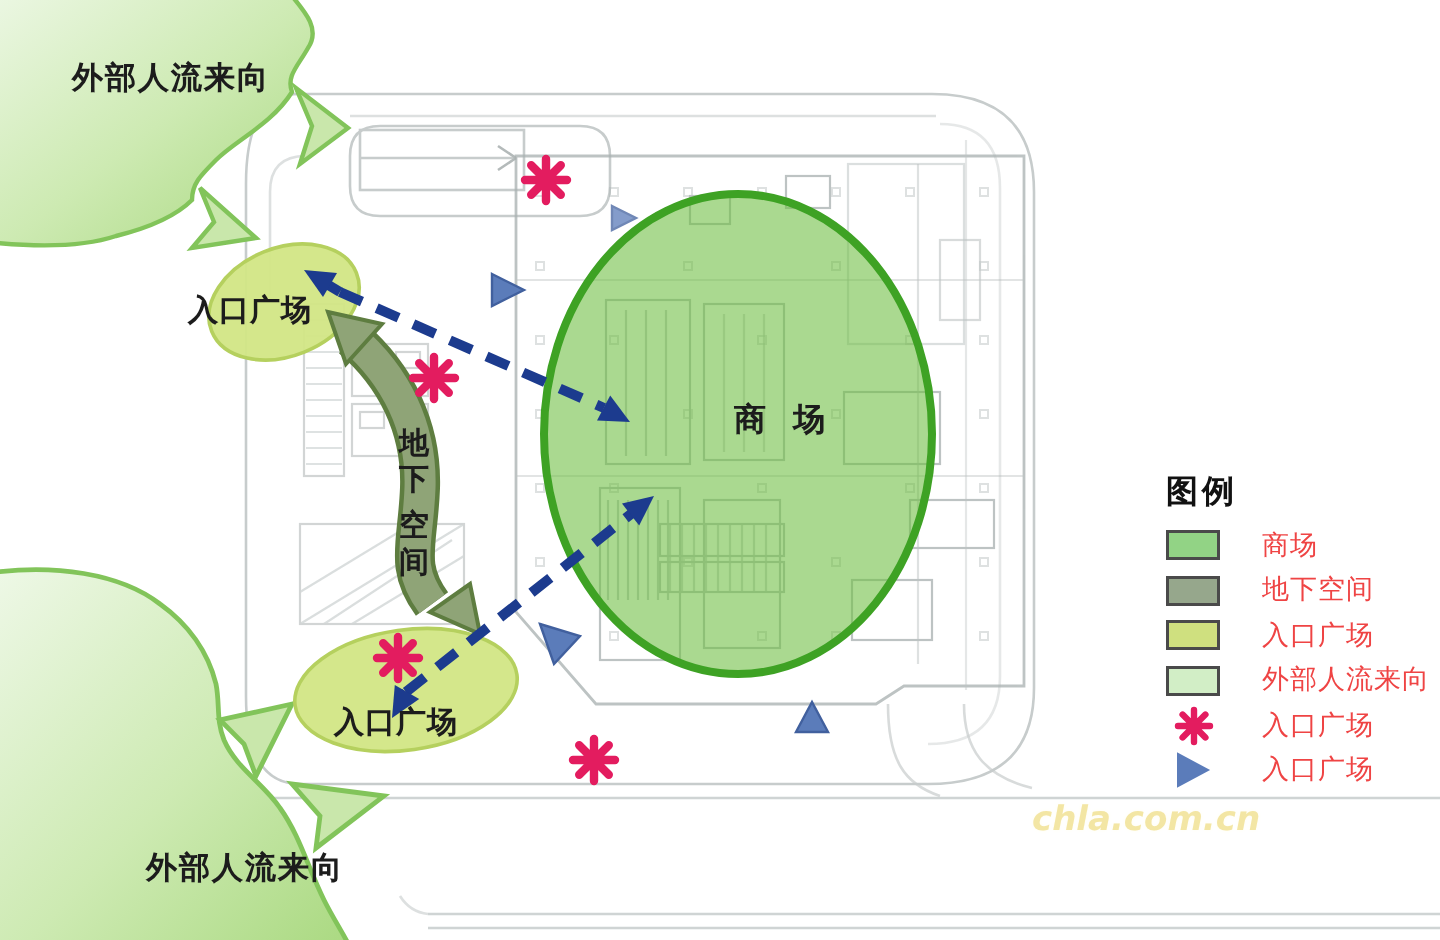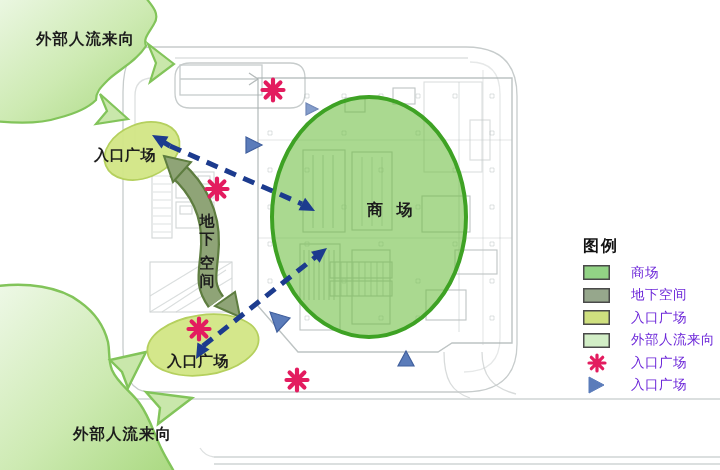--- a/index.html
+++ b/index.html
@@ -8,21 +8,21 @@
   #plan-svg{position:absolute;left:0;top:0;}
   .map-label{position:absolute;color:#1c1c1c;font-weight:600;white-space:nowrap;}
   .lbl-flow{font-size:15.5px;letter-spacing:1px;}
   .lbl-plaza{font-size:15px;letter-spacing:.5px;}
   .lbl-mall{font-size:16px;letter-spacing:4px;margin-left:20px;}
   .lbl-underground{font-size:15px;writing-mode:vertical-rl;text-orientation:upright;letter-spacing:20px;}
   #legend{position:absolute;left:583px;top:236px;width:140px;}
   #legend .legend-title{font-size:16px;font-weight:700;color:#111;margin:0 0 8px 0;letter-spacing:2px;}
   #legend .legend-row{display:flex;align-items:center;height:15px;margin-bottom:7.5px;}
   #legend .icon-cell{width:27px;margin-right:21px;display:flex;justify-content:center;align-items:center;}
-  #legend .legend-label{font-size:13.5px;color:#6d28d9;font-weight:500;white-space:nowrap;letter-spacing:.5px;}
+  #legend .legend-label{font-size:13.5px;color:#ef4444;font-weight:500;white-space:nowrap;letter-spacing:.5px;}
   #watermark{position:absolute;left:486px;top:398px;width:234px;opacity:.95;pointer-events:none;}
   #watermark .wm-title{font-size:29px;font-weight:700;color:#f6ecae;text-shadow:0 0 2px #fffdf0;white-space:nowrap;}
   #watermark .wm-url{font-size:17px;font-weight:700;font-style:italic;color:#f3e5a0;margin:2px 0 0 30px;text-shadow:0 0 2px #fffdf0;}
 </style>
 </head>
 <body>
 
 <div id="stage">
 
 <svg id="plan-svg" width="720" height="470" viewBox="0 0 720 470">
@@ -218,15 +218,16 @@
     <span class="icon-cell">
       <svg width="18" height="18">
             <polygon points="1,1 1,17 16,9" stroke-width="1" fill="#5b7cba" stroke="#5b7cba"></polygon>
           </svg>
     </span>
     <span class="legend-label">入口广场</span>
   </div>
 </div>
 
 <div id="watermark">
+  <div class="wm-url">chla.com.cn</div>
 </div>
 
 </div>
 
 </body></html>

